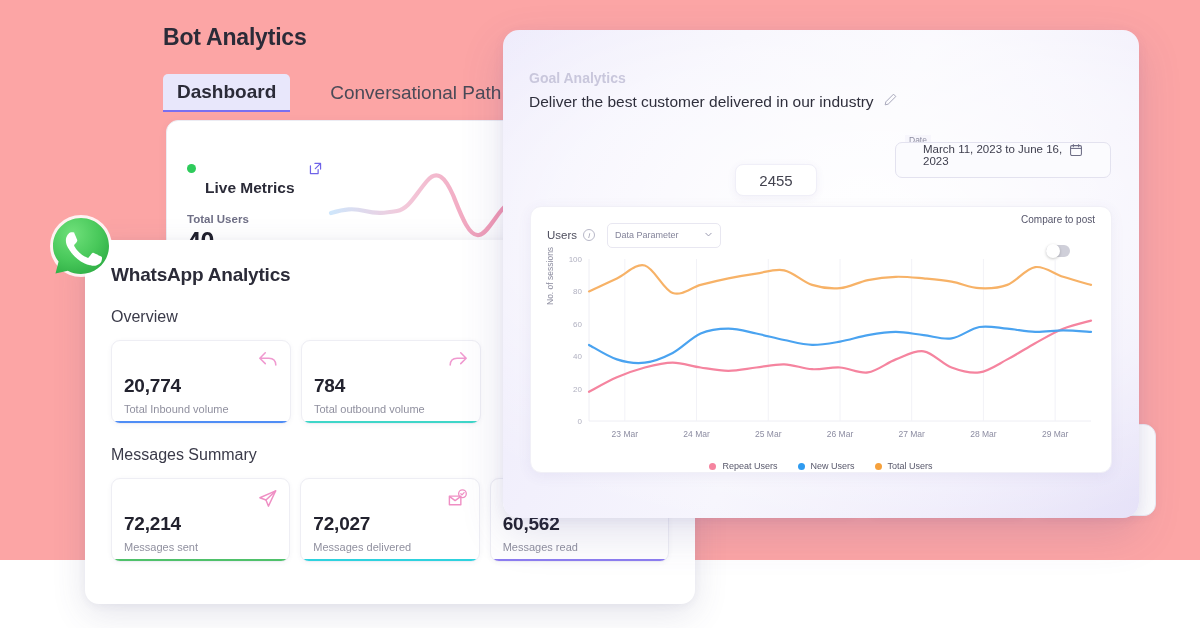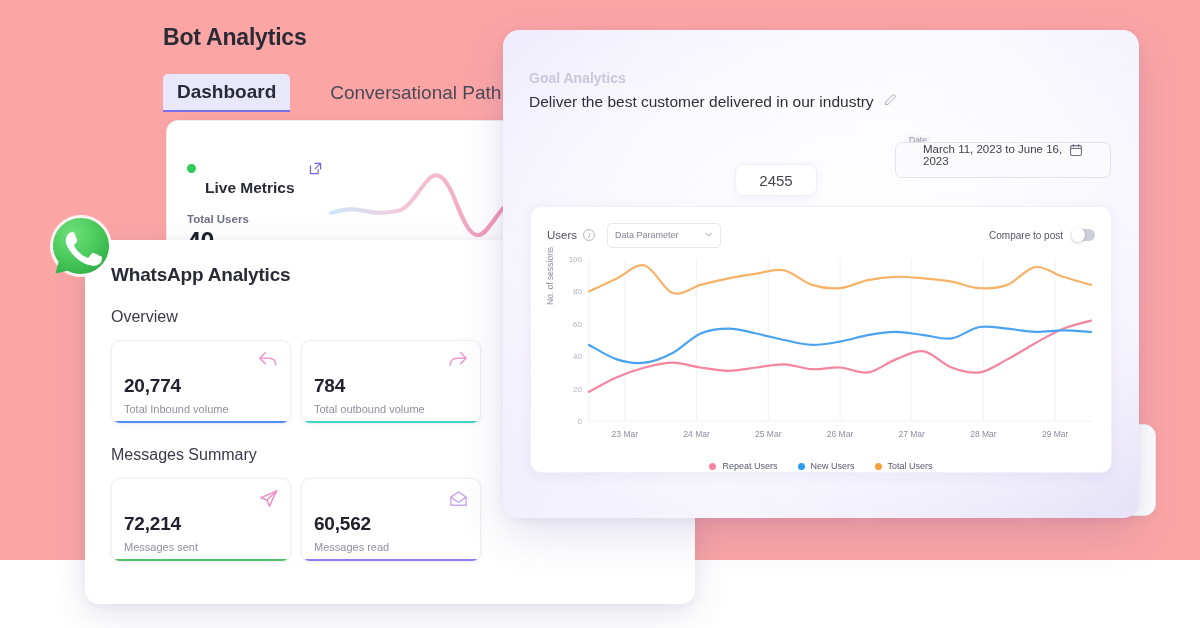--- a/index.html
+++ b/index.html
@@ -116,21 +116,21 @@
     width:12px; height:12px; border-radius:50%; border:1px solid #b8b8c8;
     display:inline-flex; align-items:center; justify-content:center;
     font-size:8px; color:#9a9aac; margin-right: 12px; font-style:italic;
   }
   .select {
     width: 114px; height: 25px; border:1px solid #e8e7f1; border-radius:5px;
     background:#fff; display:flex; align-items:center; padding: 0 7px;
     font-size: 9px; color:#84849a;
   }
   .select .chev { margin-left:auto; }
-  .cmp { margin-left:auto; display:flex; align-items:center; gap:8px; }
+  .cmp { margin-left:auto; display:flex; align-items:center; gap:20px;flex-direction:column; }
   .cmp .t { font-size: 10px; color:#55556a; }
   .toggle { width: 24px; height: 12px; border-radius: 7px; background:#cfcfd9; position:relative; }
   .toggle .knob { position:absolute; left:0px; top:-1px; width:14px; height:14px; border-radius:50%;
                   background:#fff; box-shadow:0 1px 3px rgba(0,0,0,0.22); }
   .plot-wrap { position:relative; height: 190px; margin-top: 4px; }
   .ylabel {
     position:absolute; left: -2px; top: 52px; transform: rotate(-90deg);
     transform-origin: left top; font-size: 8.5px; color:#8b8b9e; white-space:nowrap;
   }
   .legend { display:flex; justify-content:center; gap: 20px; margin-top: 18px; }
@@ -245,20 +245,33 @@
       <div class="kpi">
         <span class="ic">
           <svg width="21" height="21" viewBox="0 0 22 22" fill="none">
             <path d="M19.5 3 L3 10.2 L9.4 12.6 L12 19 Z" stroke="#ef8fc4" stroke-width="1.5" stroke-linejoin="round"></path>
             <path d="M9.4 12.6 L19.5 3" stroke="#ef8fc4" stroke-width="1.5" stroke-linecap="round"></path>
           </svg>
         </span>
         <span class="num">72,214</span>
         <span class="cap">Messages sent</span>
         <span class="accent" style="background:#4fc16a"></span>
+      </div>
+      <div class="kpi">
+        <span class="ic">
+          <svg width="21" height="21" viewBox="0 0 22 22" fill="none">
+            <path d="M2.5 8.5 h12 v9 h-12 z" stroke="#ef8fc4" stroke-width="1.5" stroke-linejoin="round"></path>
+            <path d="M2.5 8.8 L8.5 13.2 L14.5 8.8" stroke="#ef8fc4" stroke-width="1.5" stroke-linejoin="round"></path>
+            <circle cx="16.2" cy="6" r="4" stroke="#ef8fc4" stroke-width="1.4"></circle>
+            <path d="M14.5 6 l1.2 1.2 l2.2 -2.4" stroke="#ef8fc4" stroke-width="1.3" stroke-linecap="round" stroke-linejoin="round"></path>
+          </svg>
+        </span>
+        <span class="num">72,027</span>
+        <span class="cap">Messages delivered</span>
+        <span class="accent" style="background:#2ed2de"></span>
       </div>
       <div class="kpi">
         <span class="ic">
           <svg width="21" height="21" viewBox="0 0 22 22" fill="none">
             <path d="M3 9.5 L11 4 L19 9.5 V18 H3 Z" stroke="#c9a8ef" stroke-width="1.5" stroke-linejoin="round"></path>
             <path d="M3 9.5 L11 15 L19 9.5" stroke="#c9a8ef" stroke-width="1.5" stroke-linejoin="round"></path>
           </svg>
         </span>
         <span class="num">60,562</span>
         <span class="cap">Messages read</span>

